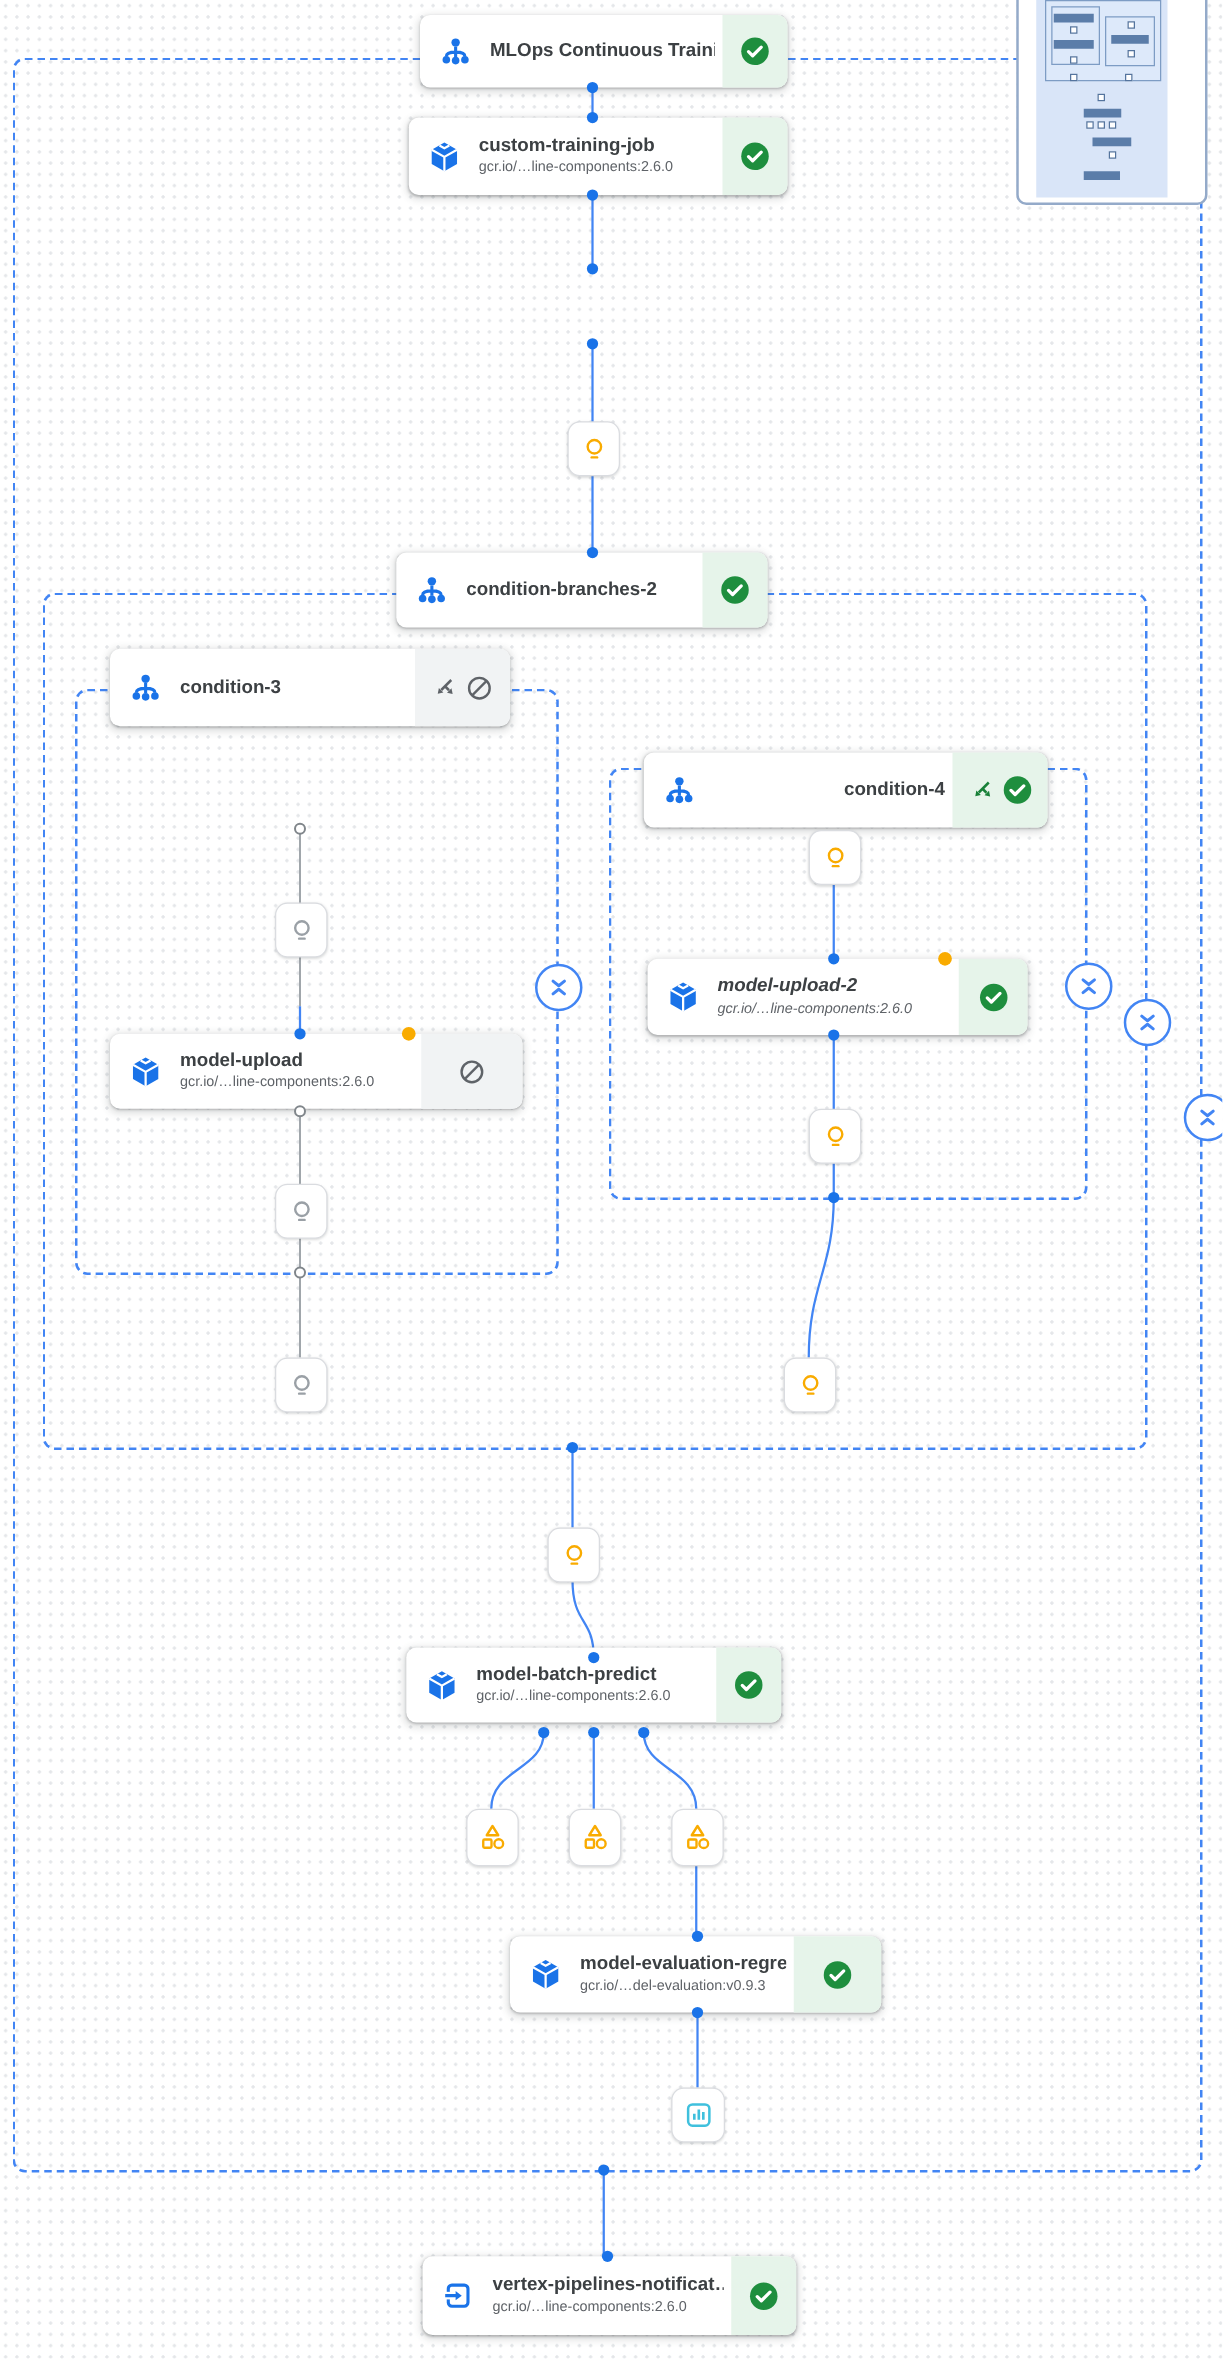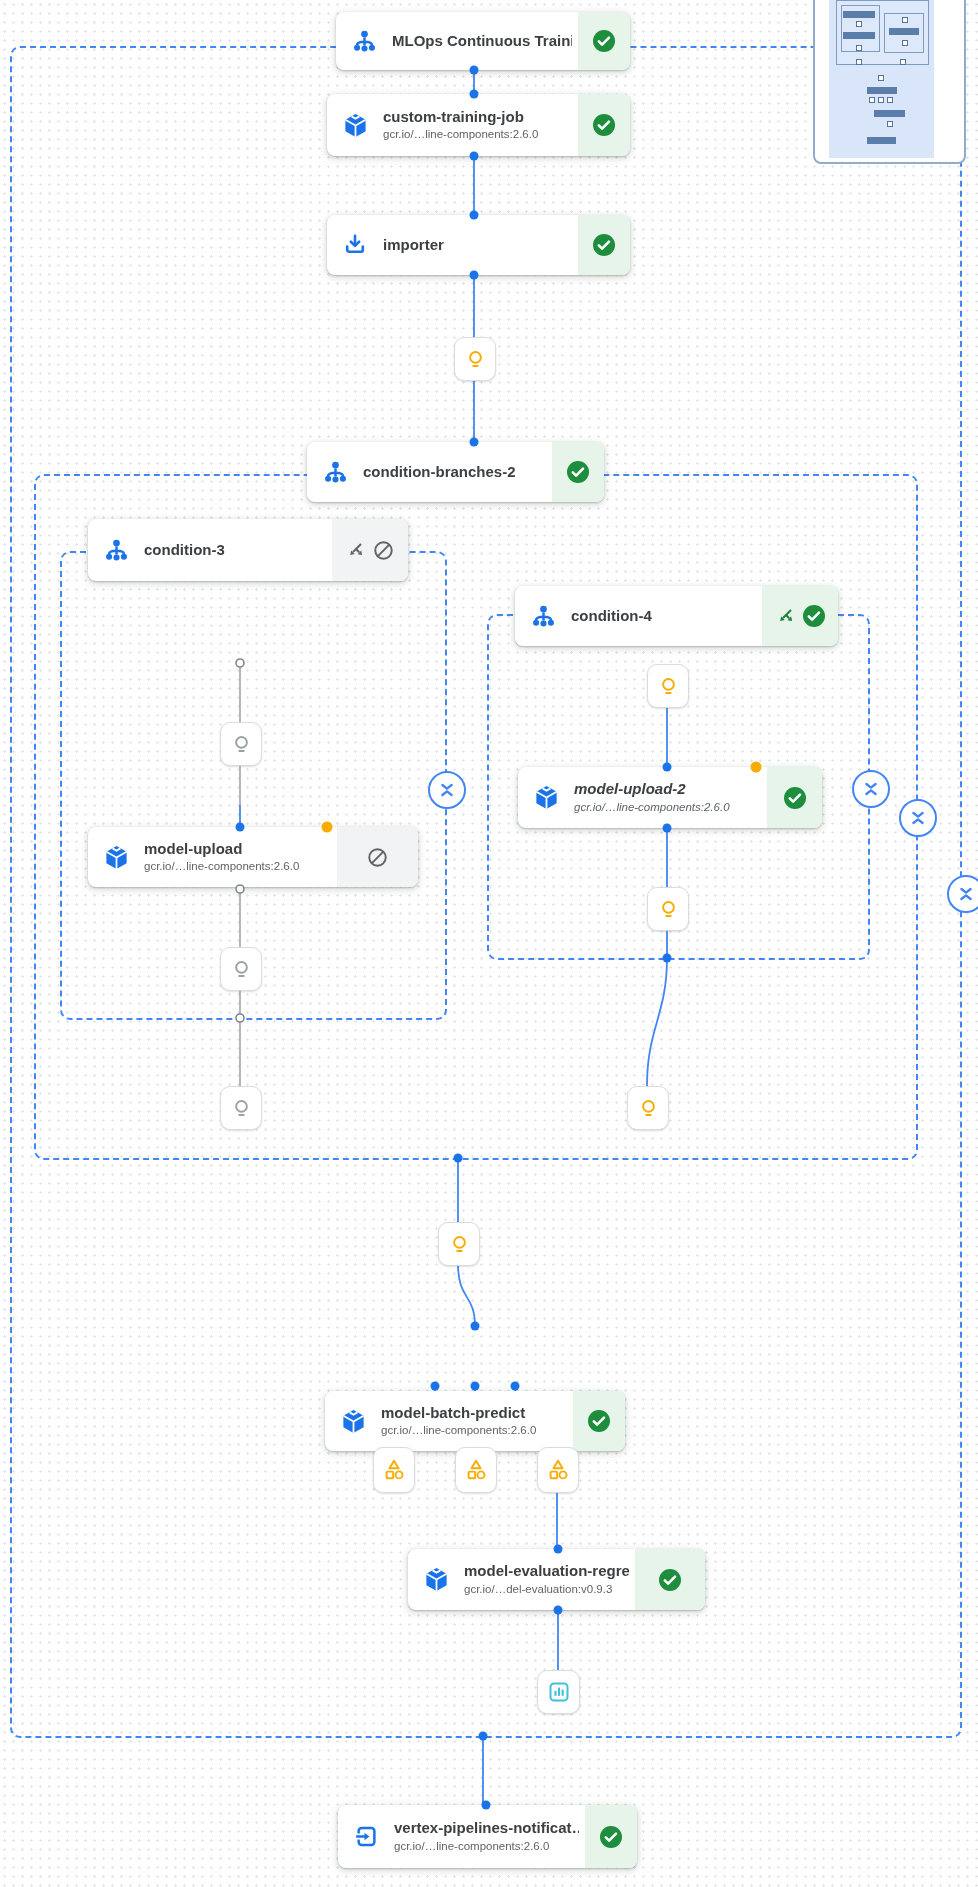--- a/index.html
+++ b/index.html
@@ -97,40 +97,22 @@
       <div class="nsub">gcr.io/…line-components:2.6.0</div>
     </div>
     <div class="nstatus st-green" style="width:52px;">
       <svg width="24" height="24" viewBox="0 0 24 24">
           <circle cx="12" cy="12" r="11" fill="#1e8e3e"></circle>
           <path d="M6.8 12.3 l3.3 3.3 6.9-6.9" stroke="#fff" stroke-width="2.6" fill="none" stroke-linecap="round" stroke-linejoin="round"></path>
         </svg>
     </div>
   </div>
 
-  <div class="node" style="left:327px;top:215px;width:303px;height:60px;">
-    <span class="nicon">
-      <svg width="26" height="26" viewBox="0 0 24 24" fill="none" stroke="#1a73e8" stroke-width="2.4" stroke-linecap="round" stroke-linejoin="round">
-          <path d="M12 3.5 V12.5"></path>
-          <path d="M8.2 9 L12 12.8 L15.8 9"></path>
-          <path d="M4.8 13.5 v3 a1.7 1.7 0 0 0 1.7 1.7 h11 a1.7 1.7 0 0 0 1.7-1.7 v-3"></path>
-        </svg>
-    </span>
-    <div class="ntext">
-        <div class="ntitle">importer</div>
-      </div>
-    <div class="nstatus st-green" style="width:52px;">
-      <svg width="24" height="24" viewBox="0 0 24 24">
-          <circle cx="12" cy="12" r="11" fill="#1e8e3e"></circle>
-          <path d="M6.8 12.3 l3.3 3.3 6.9-6.9" stroke="#fff" stroke-width="2.6" fill="none" stroke-linecap="round" stroke-linejoin="round"></path>
-        </svg>
-    </div>
-  </div>
-
-  <div class="node" style="left:307px;top:442px;width:297px;height:60px;">
+
+  <div class="node" style="left:317px;top:442px;width:297px;height:60px;">
     <span class="nicon">
       <svg width="27" height="27" viewBox="0 0 24 24">
           <g fill="#1a73e8">
             <circle cx="12" cy="5.4" r="3"></circle>
             <circle cx="5.4" cy="17.6" r="2.7"></circle>
             <circle cx="12" cy="18.2" r="2.7"></circle>
             <circle cx="18.6" cy="17.6" r="2.7"></circle>
           </g>
           <path d="M12 8.4 V12.2 M12 12.2 C8 12.2 5.4 13.1 5.4 15.2 M12 12.2 C16 12.2 18.6 13.1 18.6 15.2 M12 12.2 V15.6" stroke="#1a73e8" stroke-width="2.2" fill="none"></path>
         </svg>
@@ -188,21 +170,21 @@
       <div class="nsub">gcr.io/…line-components:2.6.0</div>
     </div>
     <div class="nstatus st-gray" style="width:81px;">
       <svg width="23" height="23" viewBox="0 0 24 24">
           <circle cx="12" cy="12" r="8.6" stroke="#5f6368" stroke-width="2" fill="none"></circle>
           <path d="M6.2 17.8 L17.8 6.2" stroke="#5f6368" stroke-width="2"></path>
         </svg>
     </div>
   </div>
 
-  <div class="node" style="left:515px;top:586px;width:323px;height:60px;">
+  <div class="node" style="left:515px;top:602px;width:323px;height:60px;text-align:right;">
     <span class="nicon">
       <svg width="27" height="27" viewBox="0 0 24 24">
           <g fill="#1a73e8">
             <circle cx="12" cy="5.4" r="3"></circle>
             <circle cx="5.4" cy="17.6" r="2.7"></circle>
             <circle cx="12" cy="18.2" r="2.7"></circle>
             <circle cx="18.6" cy="17.6" r="2.7"></circle>
           </g>
           <path d="M12 8.4 V12.2 M12 12.2 C8 12.2 5.4 13.1 5.4 15.2 M12 12.2 C16 12.2 18.6 13.1 18.6 15.2 M12 12.2 V15.6" stroke="#1a73e8" stroke-width="2.2" fill="none"></path>
         </svg>
@@ -236,21 +218,21 @@
       <div class="nsub">gcr.io/…line-components:2.6.0</div>
     </div>
     <div class="nstatus st-green" style="width:55px;">
       <svg width="24" height="24" viewBox="0 0 24 24">
           <circle cx="12" cy="12" r="11" fill="#1e8e3e"></circle>
           <path d="M6.8 12.3 l3.3 3.3 6.9-6.9" stroke="#fff" stroke-width="2.6" fill="none" stroke-linecap="round" stroke-linejoin="round"></path>
         </svg>
     </div>
   </div>
 
-  <div class="node" style="left:325px;top:1391px;width:300px;height:60px;">
+  <div class="node" style="left:325px;top:1318px;width:300px;height:60px;">
     <span class="nicon">
       <svg width="27" height="27" viewBox="0 0 24 24">
           <path d="M12 1.8 L21 6.9 V17.1 L12 22.2 L3 17.1 V6.9 Z" fill="#1a73e8"></path>
           <path d="M12 22.2 V12 M12 12 L3 6.9 M12 12 L21 6.9 M8.5 3.9 L12 5.9 L15.5 3.9" stroke="#fff" stroke-width="1.6" fill="none"></path>
         </svg>
     </span>
     <div class="ntext">
       <div class="ntitle">model-batch-predict</div>
       <div class="nsub">gcr.io/…line-components:2.6.0</div>
     </div>

